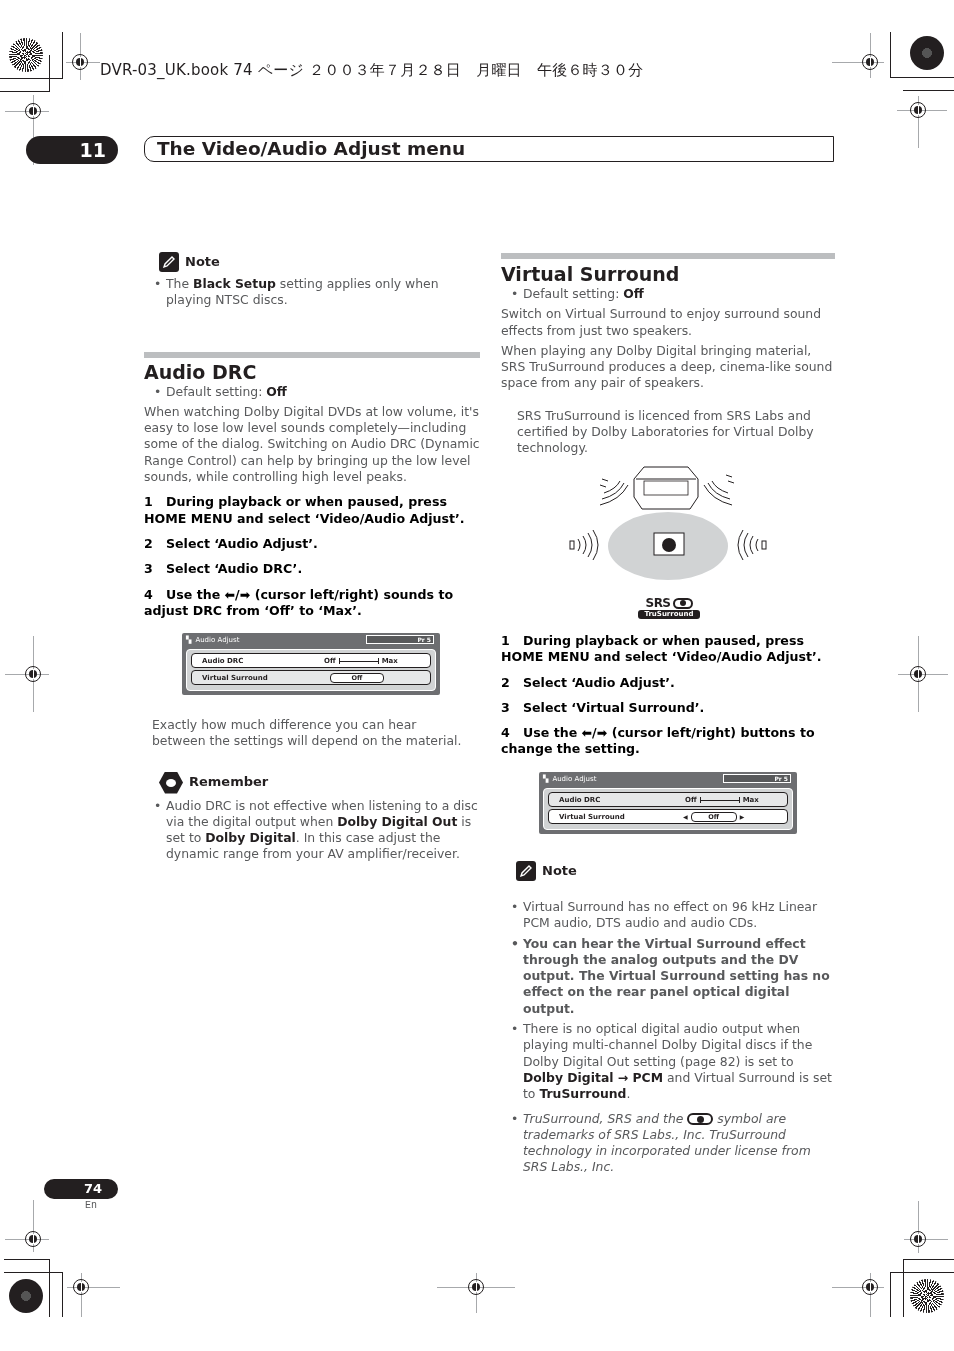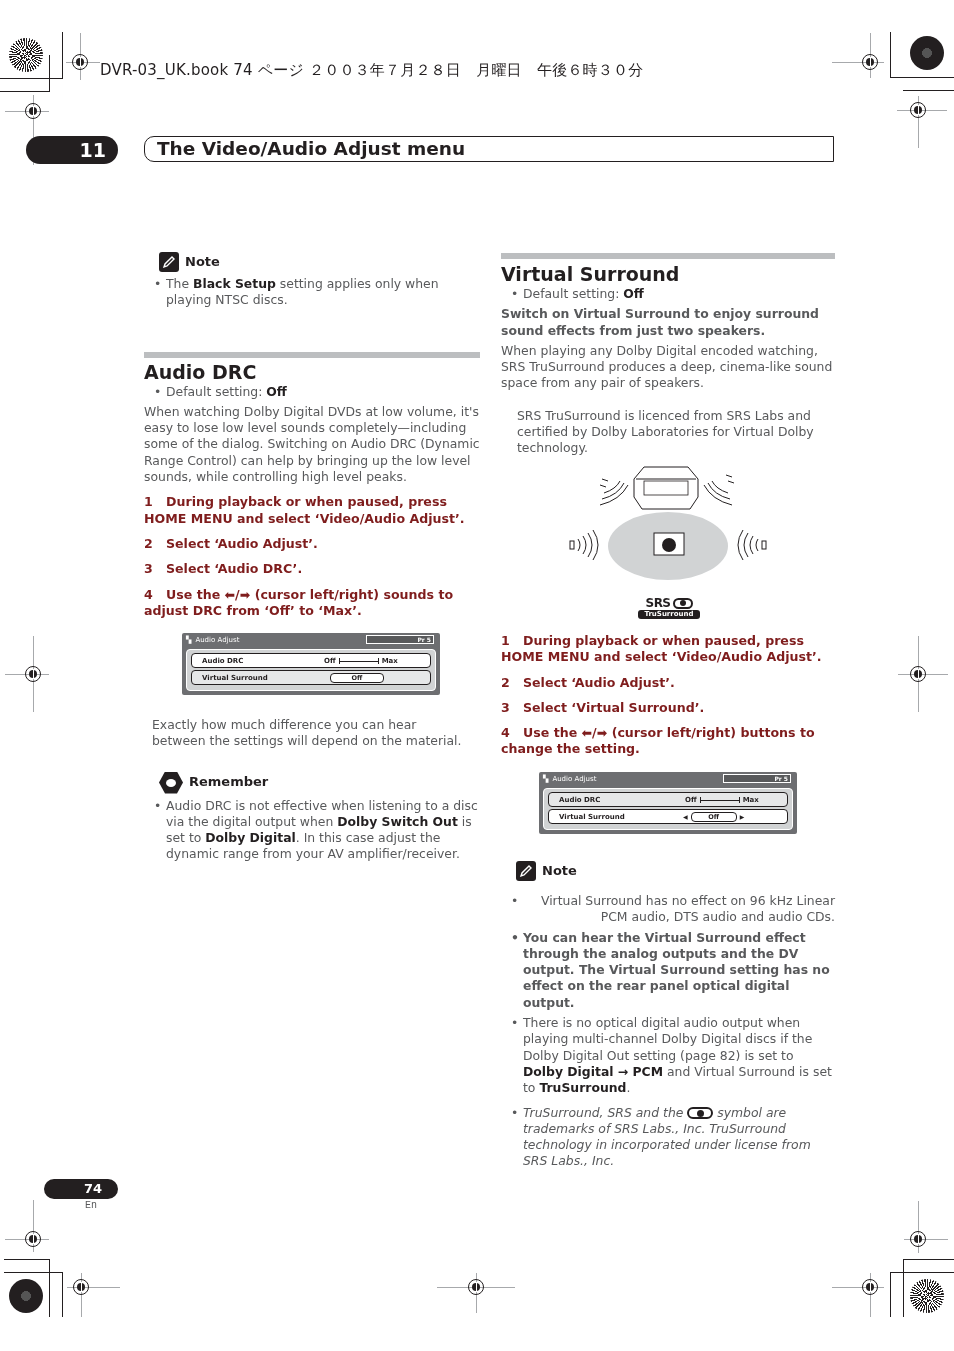--- a/index.html
+++ b/index.html
@@ -10,21 +10,21 @@
   .chap-title { left:144px; top:136px; width:690px; height:26px; border:1px solid #231f20; border-radius:10px 0 0 10px; box-sizing:border-box; font-weight:bold; font-size:18.5px; line-height:24px; padding-left:12px; }
   .chap-title:after { content:""; }
   .col { font-size:12.4px; line-height:16.3px; color:#58595b; }
   .col b { color:#231f20; }
   .note-head { display:flex; align-items:center; gap:6px; font-weight:bold; color:#231f20; font-size:13px; }
   .note-icon { width:20px; height:20px; background:#231f20; border-radius:3px; display:flex; align-items:center; justify-content:center; }
   .bullet { position:relative; padding-left:22px; }
   .bullet:before { content:"•"; position:absolute; left:10px; top:0; color:#58595b; }
   .sec-bar { height:6px; background:#bcbec0; }
   .sec-title { font-weight:bold; font-size:19px; color:#231f20; line-height:24px; }
-  .step { font-weight:bold; color:#7f1d1d; font-size:12.6px; line-height:16.3px; }
+  .step { font-weight:bold; color:#000000; font-size:12.6px; line-height:16.3px; }
   .step .n { display:inline-block; width:22px; }
   .osd { background:#6d6e71; border-radius:2px; }
   .osd-top { height:14px; display:flex; align-items:center; color:#fff; font-size:7px; padding-left:4px; position:relative; }
   .osd-pr { position:absolute; right:6px; top:2px; width:68px; height:9px; border:1px solid #fff; background:#58595b; color:#fff; font-size:6px; text-align:right; padding-right:2px; box-sizing:border-box; line-height:8px; font-weight:bold; }
   .osd-inner { margin:2px 4px 4px 4px; border:1px solid #fff; border-radius:4px; background:#d1d3d4; padding:3px 4px; }
   .osd-row { height:13px; border:1px solid #231f20; border-radius:4px; background:#fff; margin-bottom:2px; display:flex; align-items:center; font-size:7px; font-weight:bold; color:#231f20; padding-left:10px; position:relative; }
   .osd-row.alt { background:#e6e7e8; }
   .osd-val { position:absolute; display:flex; align-items:center; gap:3px; }
   .slider { width:38px; height:6px; border-left:1px solid #231f20; border-right:1px solid #231f20; position:relative; }
   .slider:before { content:""; position:absolute; left:0; right:0; top:3px; height:1px; background:#231f20; }
@@ -164,32 +164,32 @@
 
 <div class="abs col" style="left:144px;top:709px;width:336px;">
   <p style="margin:8px;">Exactly how much difference you can hear between the settings will depend on the material.</p>
   <div class="note-head" style="padding-left:15px;margin-top:22px;">
     <span style="width:24px;height:22px;background:#231f20;clip-path:polygon(25% 0,75% 0,100% 50%,75% 100%,25% 100%,0 50%);display:flex;align-items:center;justify-content:center;">
       <span style="width:10px;height:8px;background:#fff;border-radius:50%;"></span>
     </span>
     <span>Remember</span>
   </div>
   <div class="bullet" style="margin-top:4px;">
-    <span>Audio DRC is not effective when listening to a disc via the digital output when </span><b>Dolby Switch Out</b><span> is set to </span><b>Dolby Digital</b><span>. In this case adjust the dynamic range from your AV amplifier/receiver.</span>
+    <span>Audio DRC is not effective when listening to a disc via the digital output when </span><b>Dolby Digital Out</b><span> is set to </span><b>Dolby Digital</b><span>. In this case adjust the dynamic range from your AV amplifier/receiver.</span>
   </div>
 </div>
 
 <div class="abs col" style="left:501px;top:253px;width:334px;">
   <div class="sec-bar"></div>
   <div class="sec-title" style="margin-top:3px;">Virtual Surround</div>
   <div class="bullet">
     <span>Default setting: </span><b>Off</b>
   </div>
-  <p style="margin:4px 0 4px 0;font-weight:bold;">Switch on Virtual Surround to enjoy surround sound effects from just two speakers.</p>
-  <p style="margin:0 0 4px 0;">When playing any Dolby Digital encoded watching, SRS TruSurround produces a deep, cinema-like sound space from any pair of speakers.</p>
+  <p style="margin:4px 0 4px 0;">Switch on Virtual Surround to enjoy surround sound effects from just two speakers.</p>
+  <p style="margin:0 0 4px 0;">When playing any Dolby Digital bringing material, SRS TruSurround produces a deep, cinema-like sound space from any pair of speakers.</p>
   <p style="margin:16px;">SRS TruSurround is licenced from SRS Labs and certified by Dolby Laboratories  for Virtual Dolby technology.</p>
 </div>
 
 <div class="abs" style="left:560px;top:455px;width:220px;height:170px;">
   <svg width="220" height="170" viewBox="0 0 220 170">
 
     <path d="M84 12 L128 12 L138 24 L138 42 L130 54 L82 54 L74 42 L74 24 Z" fill="#fff" stroke="#231f20" stroke-width="1"></path>
     <path d="M76 24 L136 24" stroke="#231f20" stroke-width="1"></path>
     <rect x="84" y="26" width="44" height="14" fill="none" stroke="#231f20" stroke-width="0.8"></rect>
 
@@ -260,21 +260,21 @@
 
 <div class="abs col" style="left:501px;top:861px;width:334px;">
   <div class="note-head" style="padding-left:15px;">
     <span class="note-icon">
       <svg width="14" height="14" viewBox="0 0 14 14">
           <path d="M2 12 L3 9 L10 2 L12 4 L5 11 Z" fill="none" stroke="#fff" stroke-width="1.4"></path>
         </svg>
     </span>
     <span>Note</span>
   </div>
-  <div class="bullet" style="margin-top:12px;text-align:right;">Virtual Surround has no effect on 96 kHz Linear PCM audio, DTS audio and audio CDs.</div>
+  <div class="bullet" style="margin-top:18px;">Virtual Surround has no effect on 96 kHz Linear PCM audio, DTS audio and audio CDs.</div>
   <div class="bullet" style="margin-top:4px;font-weight:bold;">You can hear the Virtual Surround effect through the analog outputs and the DV output. The Virtual Surround setting has no effect on the rear panel optical digital output.</div>
   <div class="bullet" style="margin-top:4px;">
     <span>There is no optical digital audio output when playing multi-channel Dolby Digital discs if the Dolby Digital Out setting (page 82) is set to </span><b>Dolby Digital → PCM</b><span> and Virtual Surround is set to </span><b>TruSurround</b><span>.</span>
   </div>
   <div class="bullet" style="margin-top:8px;font-style:italic;">
     <span>TruSurround, SRS and the </span><span style="display:inline-flex;align-items:center;justify-content:center;width:26px;height:12px;border:2px solid #231f20;border-radius:6px;box-sizing:border-box;vertical-align:middle;">
         <span style="width:7px;height:7px;border-radius:50%;background:#231f20;"></span>
       </span><span> symbol are trademarks of SRS Labs., Inc. TruSurround technology in incorporated under license from SRS Labs., Inc.</span>
   </div>
 </div>

